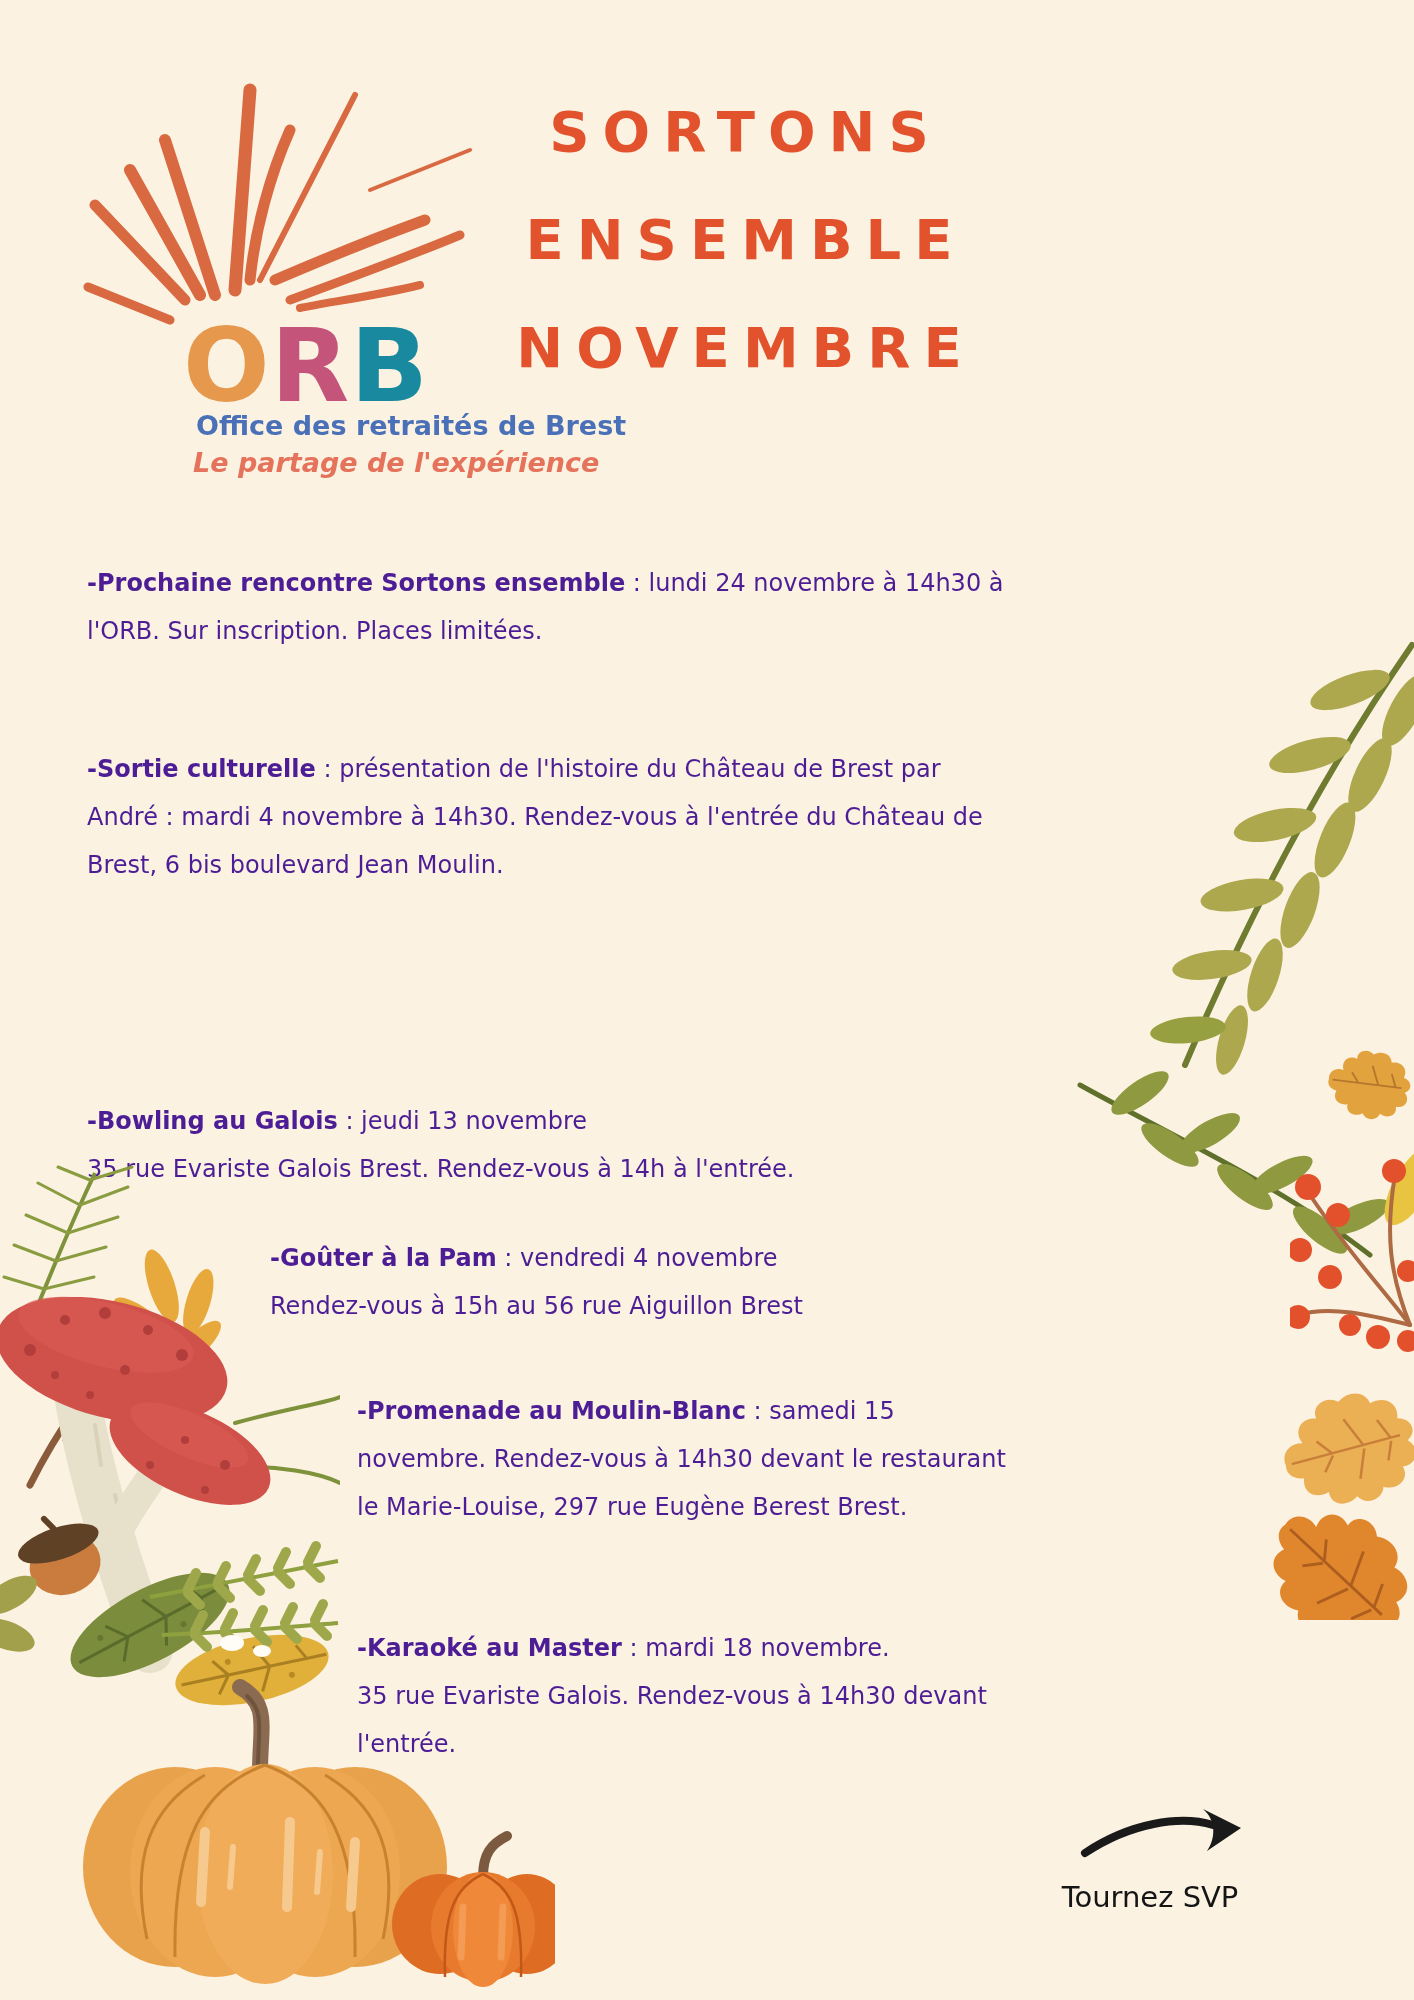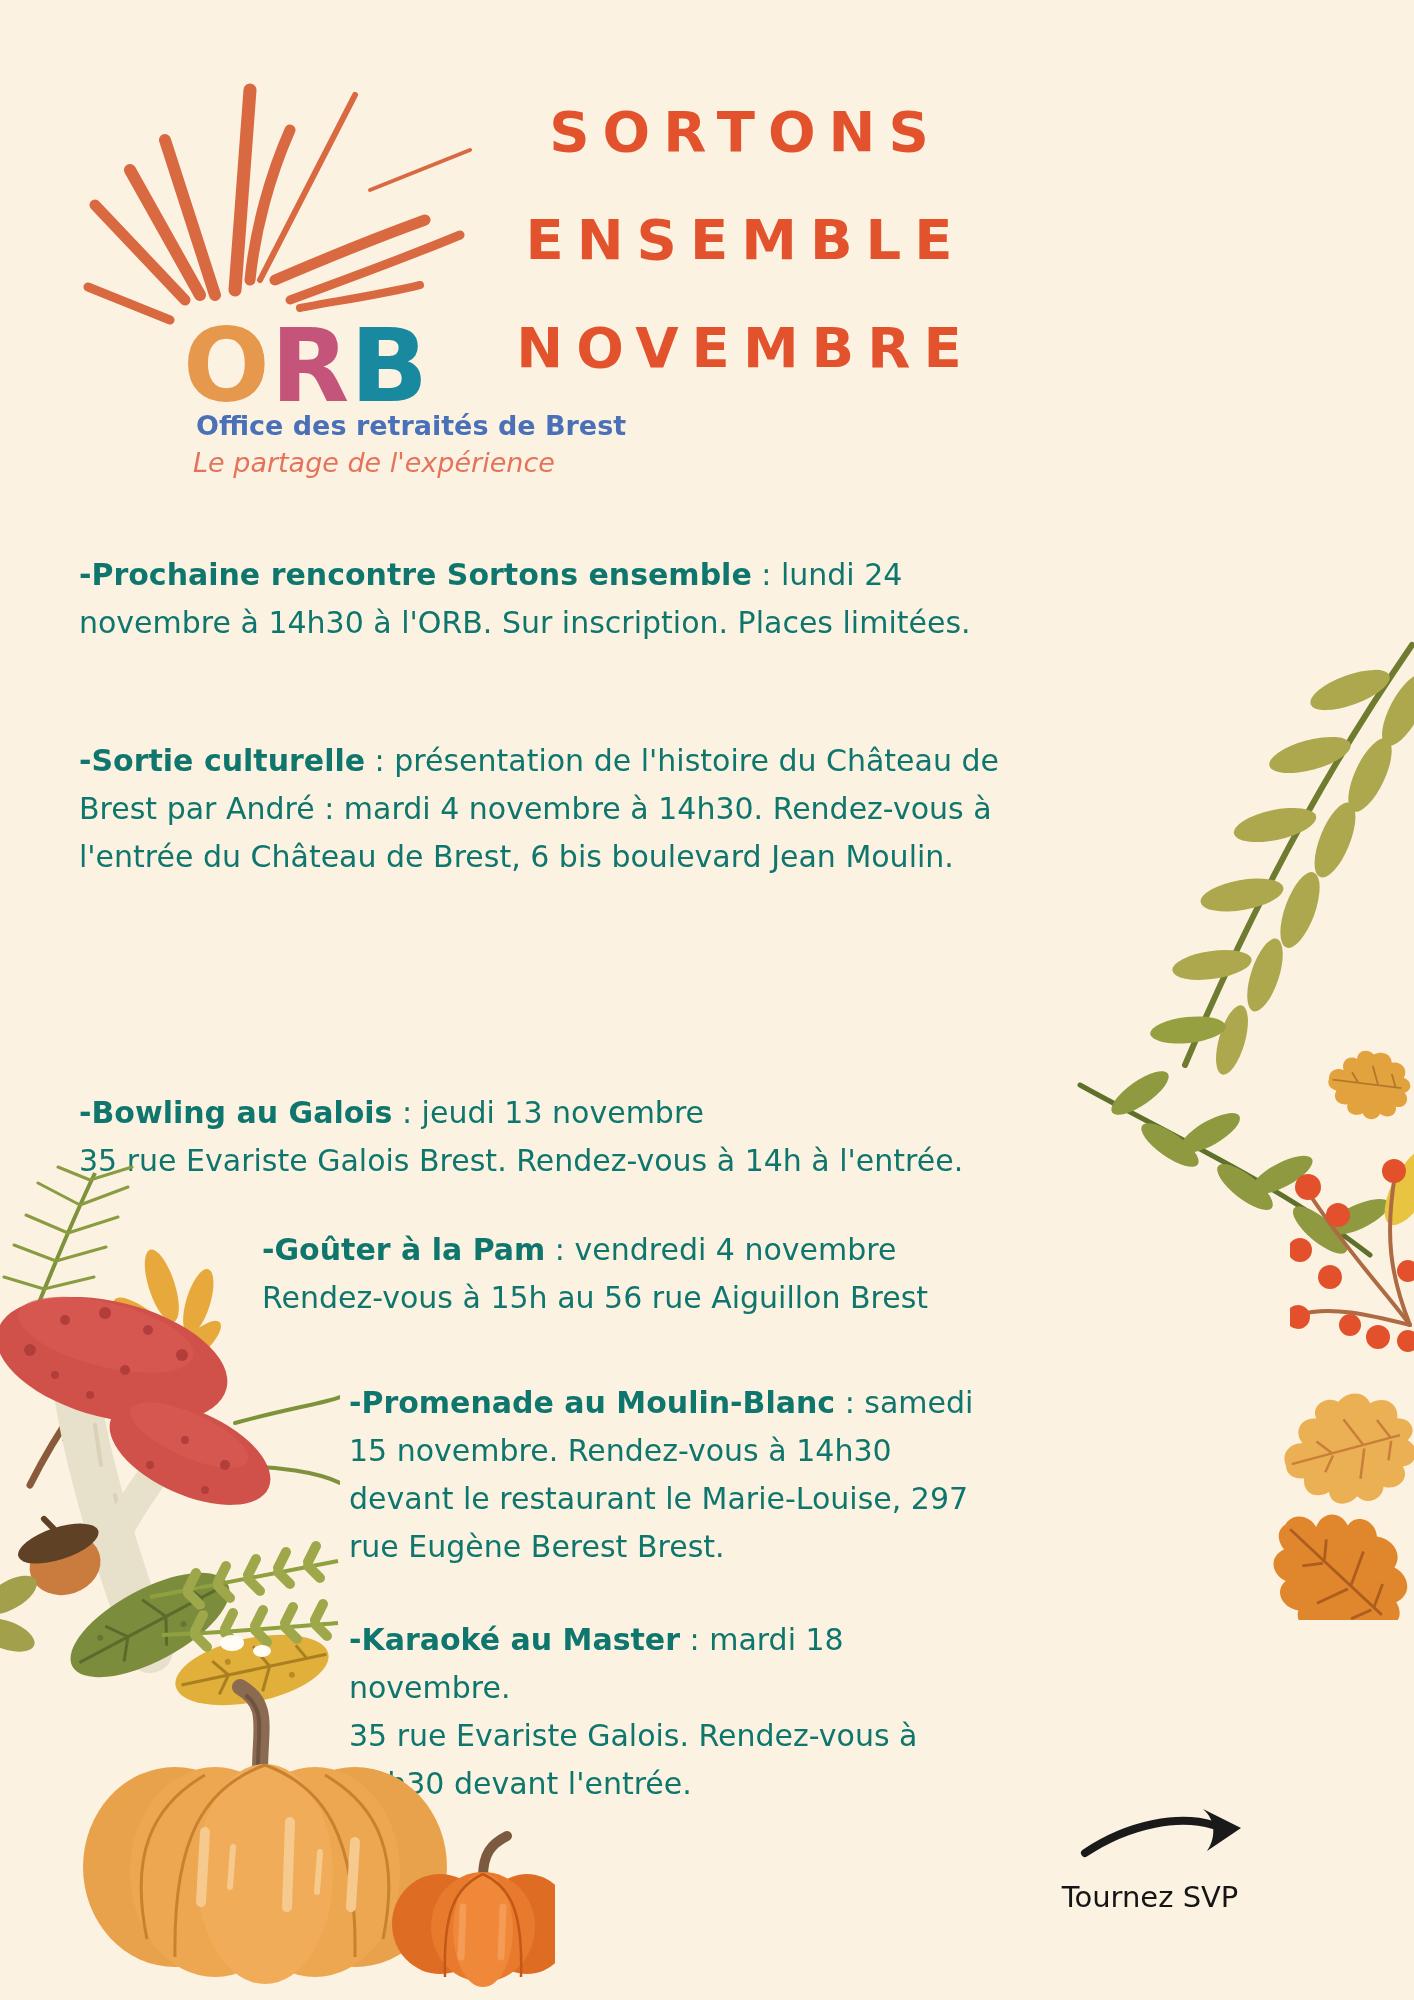--- a/index.html
+++ b/index.html
@@ -24,26 +24,26 @@
   }
   .orb .o{color:#E6984C;}
   .orb .r{color:#C5547B;}
   .orb .b{color:#18899E;}
   .orgname{
     position:absolute;left:196px;top:410px;
     font-size:27px;font-weight:700;color:#4A70B8;
   }
   .tagline{
     position:absolute;left:193px;top:447px;
-    font-size:27px;font-style:italic;color:#E5735B;
+    font-size:27px;font-style:italic;color:#E5735B;font-weight:bold;
   }
   
   .event{
-    position:absolute;margin:4px;
-    font-size:30px;line-height:48px;color:#0f766e;
+    position:absolute;margin:12px;
+    font-size:24px;line-height:48px;color:#4c1d95;
   }
   .event b{font-weight:800;}
   .event span{white-space:pre-line;}
   
   .turn{
     position:absolute;left:1020px;top:1880px;width:260px;
     text-align:center;font-size:29px;color:#151515;
   }
 </style>
 </head>

